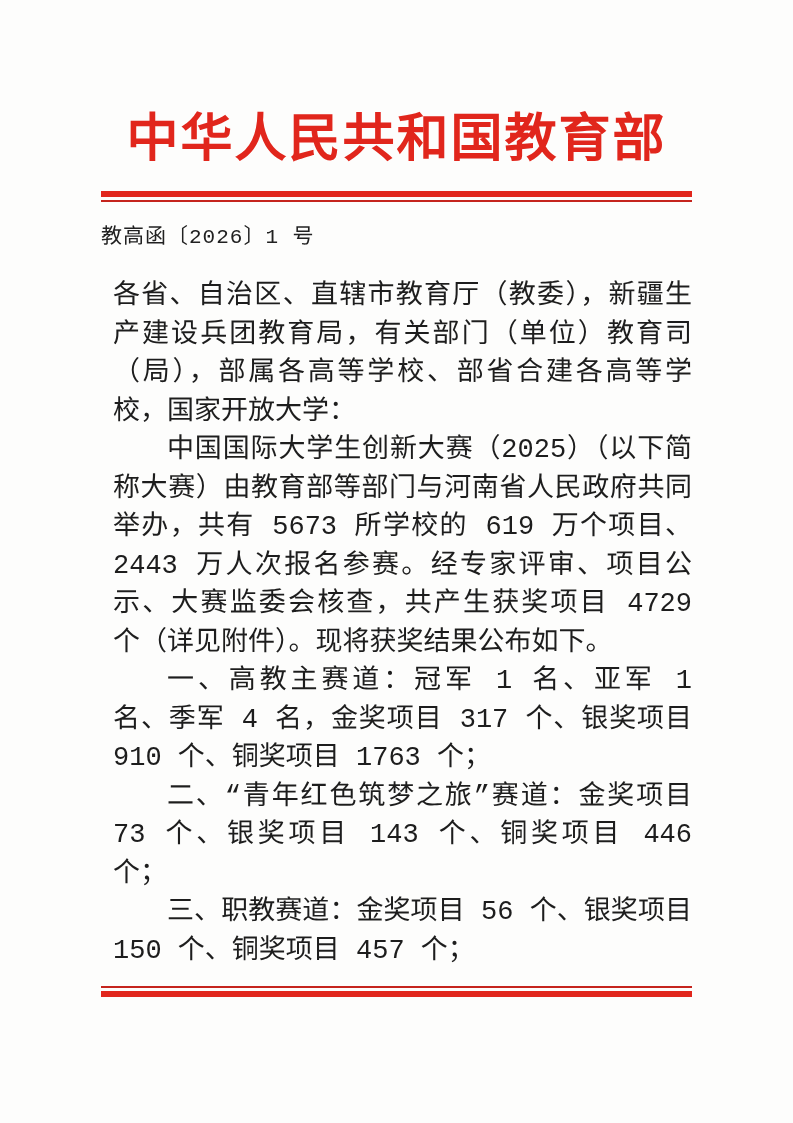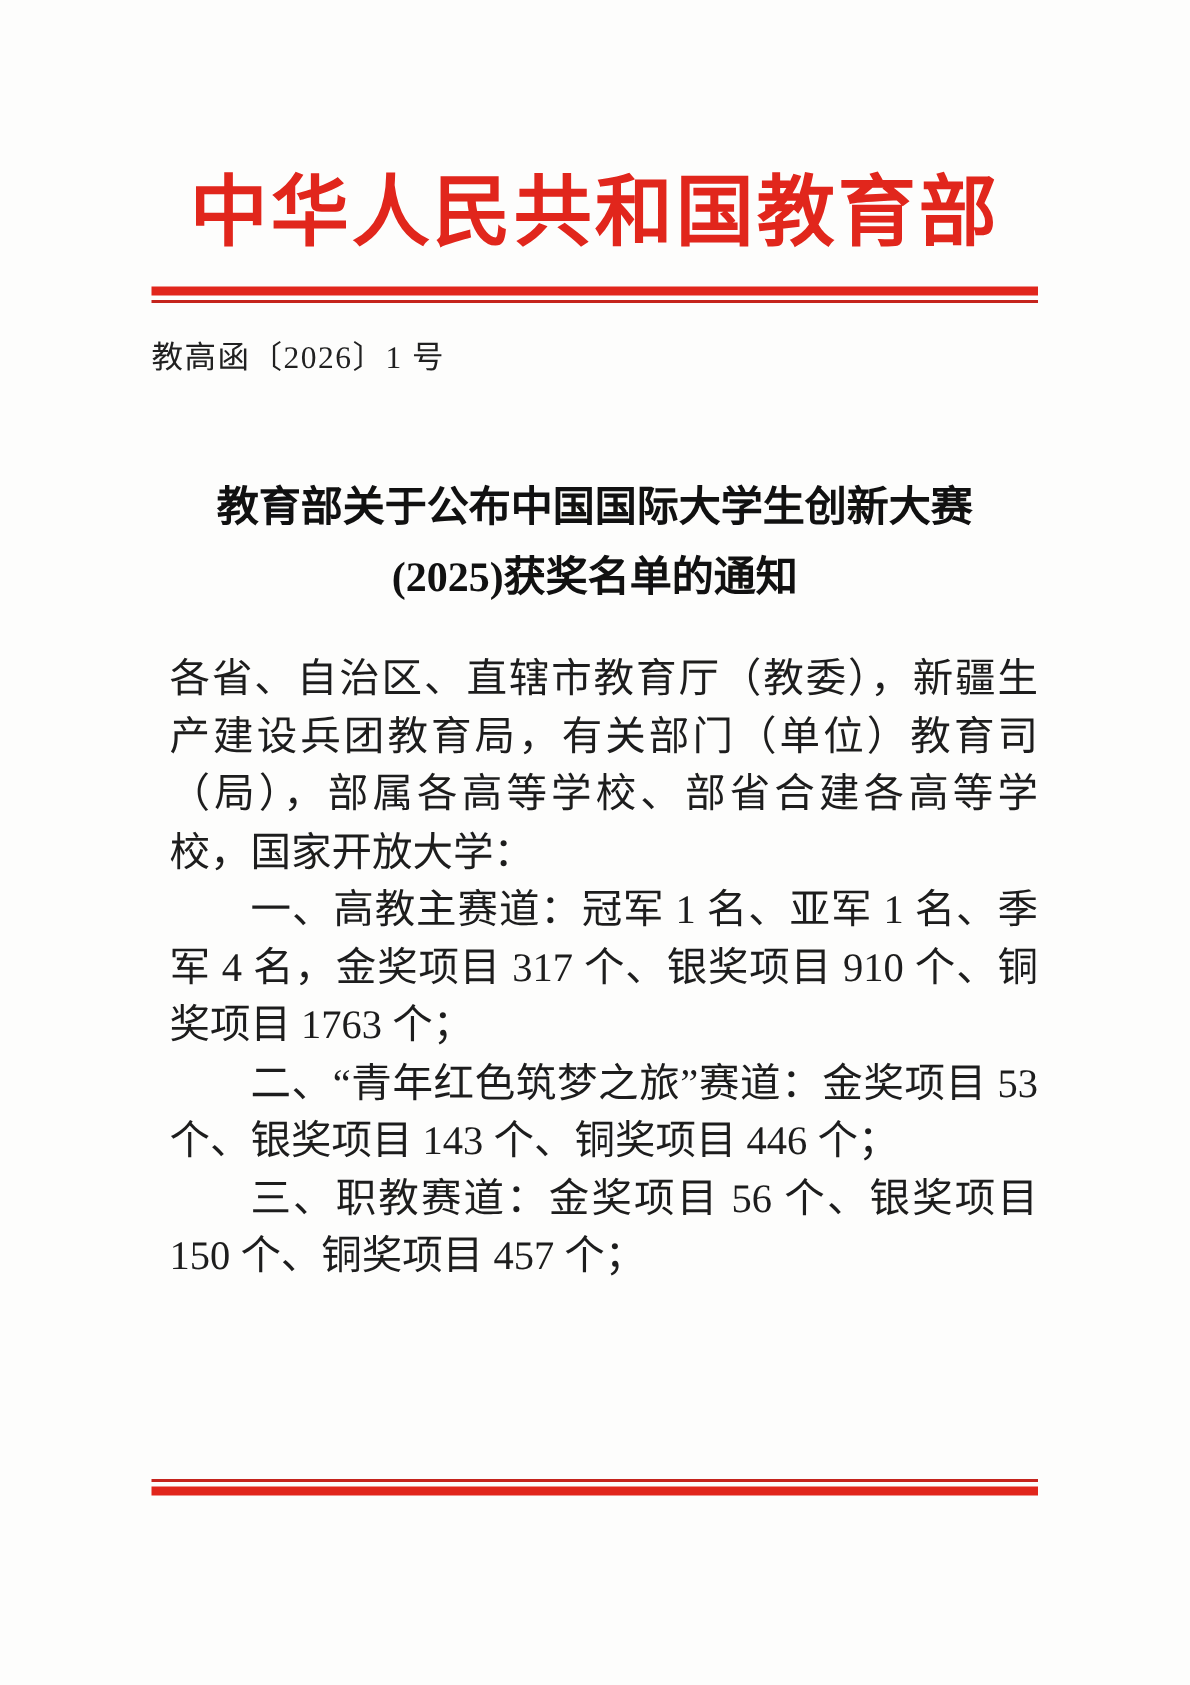--- a/index.html
+++ b/index.html
@@ -1,15 +1,15 @@
 <!DOCTYPE html>
 <html lang="zh-CN"><head>
 <meta charset="utf-8">
 <style>
-  * { margin: 0; padding: 0; box-sizing: border-box; }
+  * { margin: 0; padding: 0; box-sizing: border-box; font-family: Liberation Mono, monospace; }
   html, body { width: 793px; height: 1123px; }
   body {
     background: #fdfdfc;
     font-family: "Liberation Serif", "DejaVu Serif", serif;
     color: #1d1d1d;
   }
   .page {
     position: relative;
     width: 793px;
     height: 1123px;
@@ -78,29 +78,26 @@
     <div class="letterhead">中华人民共和国教育部</div>
 
     <div class="rule-top">
       <div class="thick"></div>
       <div class="gap"></div>
       <div class="thin"></div>
     </div>
 
     <div class="doc-number">教高函〔2026〕1 号</div>
 
-    <div class="notice-title">
-      <div>教育部关于公布中国国际大学生创新大赛</div>
-      <div>(2025)获奖名单的通知</div>
-    </div>
 
     <div class="body-text">
       <p class="no-indent">各省、自治区、直辖市教育厅（教委），新疆生产建设兵团教育局，有关部门（单位）教育司（局），部属各高等学校、部省合建各高等学校，国家开放大学：</p>
+      <p>中国国际大学生创新大赛（2025）（以下简称大赛）由教育部等部门与河南省人民政府共同举办，共有 5673 所学校的 619 万个项目、2443 万人次报名参赛。经专家评审、项目公示、大赛监委会核查，共产生获奖项目 4729 个（详见附件）。现将获奖结果公布如下。</p>
       <p>一、高教主赛道：冠军 1 名、亚军 1 名、季军 4 名，金奖项目 317 个、银奖项目 910 个、铜奖项目 1763 个；</p>
-      <p>二、“青年红色筑梦之旅”赛道：金奖项目 53 个、银奖项目 143 个、铜奖项目 446 个；</p>
+      <p>二、“青年红色筑梦之旅”赛道：金奖项目 73 个、银奖项目 143 个、铜奖项目 446 个；</p>
       <p>三、职教赛道：金奖项目 56 个、银奖项目 150 个、铜奖项目 457 个；</p>
     </div>
 
   </div>
 
   <div class="rule-bottom">
     <div class="thin"></div>
     <div class="gap"></div>
     <div class="thick"></div>
   </div>

